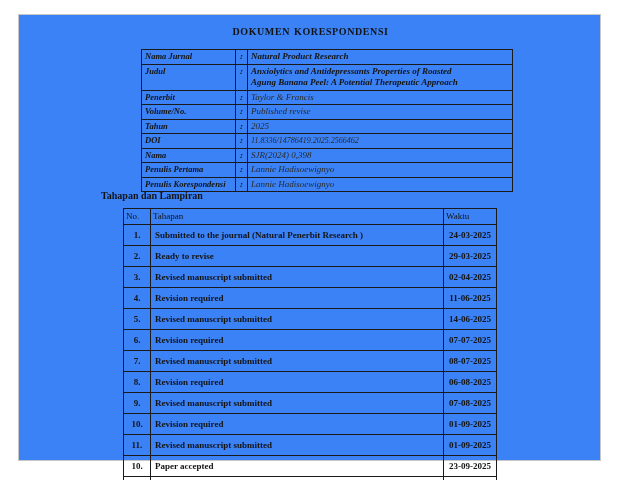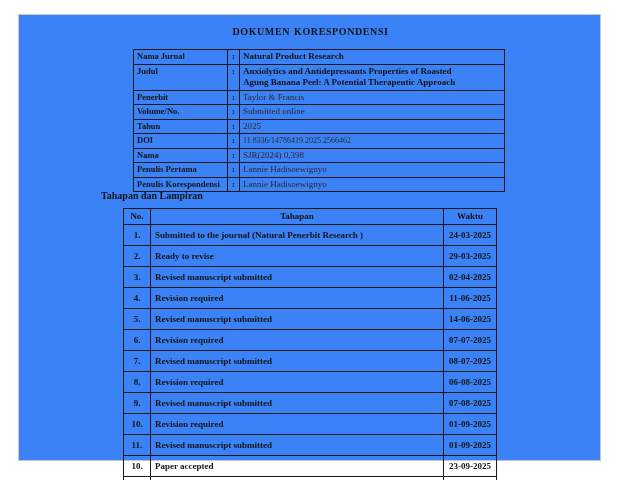--- a/index.html
+++ b/index.html
@@ -31,23 +31,24 @@
     border-collapse: collapse;
     table-layout: fixed;
   }
   td, th {
     border: 1px solid #1a1a1a;
     overflow: hidden;
   }
   
   .meta-table {
     position: absolute;
-    top: 34px; left: 114px;
+    top: 34px; left: 122px;
     width: 371px;
     font-size: 9px;
+    font-style: italic;
   }
   .meta-table td {
     vertical-align: top;
     padding: 1px 3px;
     line-height: 11.5px;
   }
   .m-label {
     font-weight: bold;
     white-space: nowrap;
     font-size: 8.5px;
@@ -69,22 +70,22 @@
     font-weight: bold;
   }
   
   .stage-table {
     position: absolute;
     top: 193px; left: 104px;
     width: 373px;
     font-size: 9px;
   }
   .stage-table th {
-    font-weight: bold;
-    text-align: center;
+    font-weight: normal;
+    text-align: left;
     height: 13px;
     padding: 1px 2px;
     line-height: 11px;
     border-bottom-width: 1.5px;
   }
   .stage-table td {
     font-weight: bold;
     height: 16px;
     padding: 2px 4px;
     line-height: 11px;
@@ -126,21 +127,21 @@
 Agung Banana Peel: A Potential Therapeutic Approach</td>
         </tr>
         <tr style="height: 12px;">
           <td class="m-label">Penerbit</td>
           <td class="m-sep">:</td>
           <td class="m-value reg">Taylor &amp; Francis</td>
         </tr>
         <tr style="height: 12px;">
           <td class="m-label">Volume/No.</td>
           <td class="m-sep">:</td>
-          <td class="m-value reg">Submitted online</td>
+          <td class="m-value reg">Published revise</td>
         </tr>
         <tr style="height: 12px;">
           <td class="m-label">Tahun</td>
           <td class="m-sep">:</td>
           <td class="m-value reg">2025</td>
         </tr>
         <tr style="height: 13px;">
           <td class="m-label">DOI</td>
           <td class="m-sep">:</td>
           <td class="m-value reg small">11.8336/14786419.2025.2566462</td>

